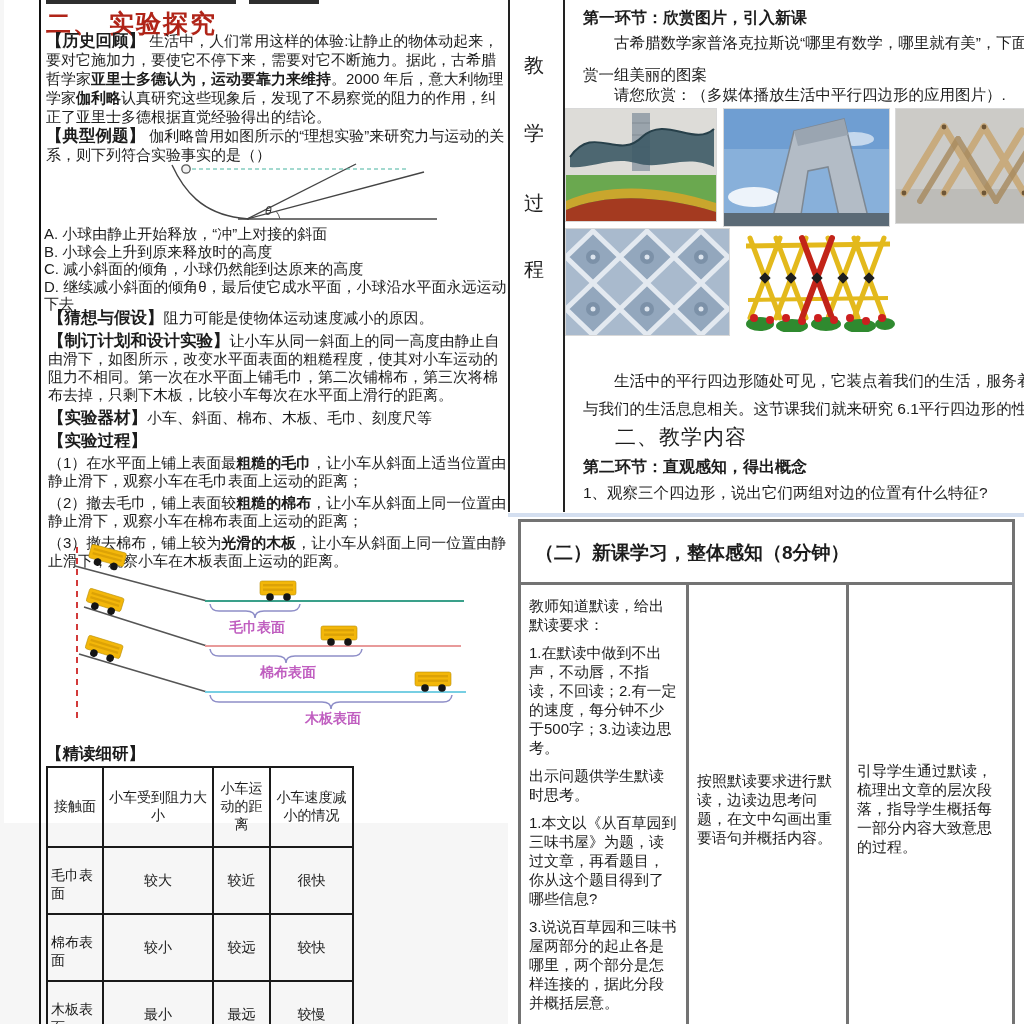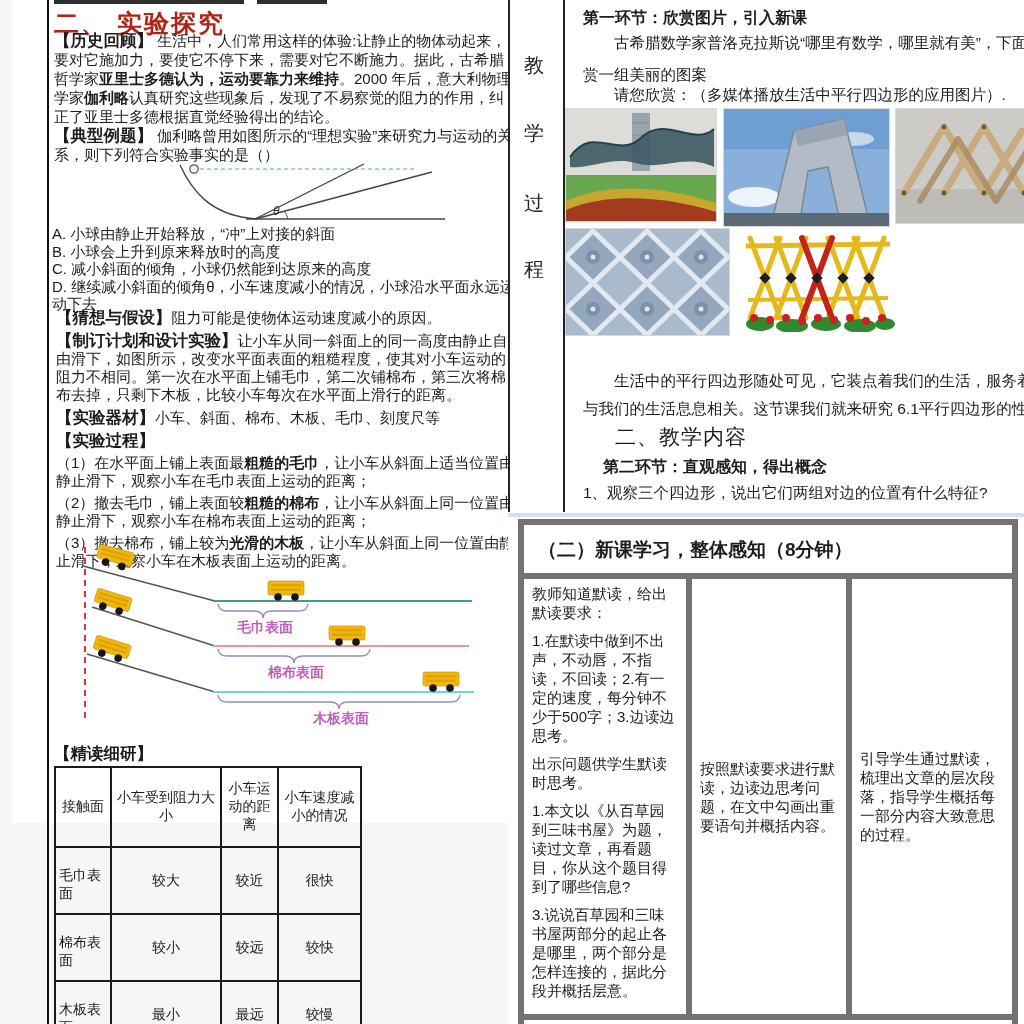--- a/index.html
+++ b/index.html
@@ -1,19 +1,19 @@
 <!DOCTYPE html>
 <html><head>
 <meta charset="utf-8">
 <style>
   html,body{margin:0;padding:0;width:1024px;height:1024px;overflow:hidden;background:#f6f6f6;
     font-family:"Liberation Sans","DejaVu Sans",sans-serif;color:#1c1c1c;}
   .abs{position:absolute;}
   
-  #left-page{left:12px;top:0;width:508px;height:823px;background:#ffffff;}
+  #left-page{left:4px;top:0;width:508px;height:823px;background:#ffffff;}
   #left-border{left:35px;top:0;width:2px;height:1024px;background:#111;}
   .remnant{background:#2e2e2e;height:4px;}
   #lp-title{left:42px;top:7px;font-size:25px;font-weight:700;letter-spacing:2px;color:#b02418;}
   .body-txt{font-size:15px;line-height:19px;}
   #lp-hist{left:42px;top:31px;width:462px;}
   #lp-example{left:42px;top:126px;width:462px;}
   .lbl{font-size:16.5px;font-weight:700;}
   b,.bseg{font-weight:700;}
   #ideal-svg{left:150px;top:163px;}
   #lp-options{left:40px;top:225px;width:468px;font-size:15px;line-height:17.5px;}
@@ -36,25 +36,25 @@
   .nowrap{white-space:nowrap;}
   #rp-sec1{left:75px;top:8px;font-size:16px;font-weight:700;}
   #rp-p1{left:75px;top:33px;padding-left:31px;}
   #rp-p2{left:75px;top:65px;}
   #rp-p3{left:75px;top:85px;padding-left:31px;}
   .photo{border:1px solid #d8d8d8;overflow:hidden;}
   #rp-q{left:80px;top:344px;}
   #rp-p4{left:75px;top:371px;padding-left:31px;}
   #rp-p5{left:75px;top:399px;}
   #rp-sec2{left:75px;top:423px;font-size:21px;font-weight:500;letter-spacing:1px;margin-left:32px;}
-  #rp-sec2sub{left:75px;top:457px;font-size:16px;font-weight:700;margin-left:20px;}
+  #rp-sec2sub{left:75px;top:457px;font-size:16px;font-weight:700;}
   #rp-sec2item{left:75px;top:483px;}
   #rp-blueband{left:0;top:513px;width:516px;height:4px;background:#d4dff0;}
   .lesson{position:absolute;left:10px;top:519px;width:494px;}
-  .lesson td{border:6px solid #737373;vertical-align:top;font-size:15px;line-height:19px;padding:5px 8px;}
+  .lesson td{border:3px solid #737373;vertical-align:top;font-size:15px;line-height:19px;padding:11px 8px;}
   .lesson td.hd{font-size:19px;font-weight:700;height:38px;vertical-align:middle;padding-left:14px;}
   .lesson tr.r1 td{height:322px;}
   .lesson td.mid{vertical-align:middle;}
   .lesson p{margin:0 0 9px 0;}
 </style>
 </head>
 <body>
 
 <div class="abs" id="left-page">
   <div class="abs" id="left-border"></div>
@@ -75,21 +75,21 @@
     <path d="M38,6 H254" fill="none" stroke="#49b3a0" stroke-width="1.2" stroke-dasharray="4,3"></path>
     <circle cx="32" cy="6" r="4.2" fill="#f2f2f2" stroke="#555" stroke-width="1.3"></circle>
     <path d="M126,56 A18,18 0 0 0 122,48" fill="none" stroke="#555" stroke-width="1"></path>
     <text x="111" y="52" font-size="12" font-style="italic" fill="#333">θ</text>
   </svg>
 
   <div class="abs" id="lp-options">
     <div>A. 小球由静止开始释放，“冲”上对接的斜面</div>
     <div>B. 小球会上升到原来释放时的高度</div>
     <div>C. 减小斜面的倾角，小球仍然能到达原来的高度</div>
-    <div>D. 继续减小斜面的倾角θ，小车速度减小的情况，小球沿水平面永远运动下去</div>
+    <div>D. 继续减小斜面的倾角θ，最后使它成水平面，小球沿水平面永远运动下去</div>
   </div>
 
   <div class="abs" id="lp-block2">
     <p><span class="lbl">【猜想与假设】</span><span>阻力可能是使物体运动速度减小的原因。</span></p>
     <p><span class="lbl">【制订计划和设计实验】</span><span>让小车从同一斜面上的同一高度由静止自由滑下，如图所示，改变水平面表面的粗糙程度，使其对小车运动的阻力不相同。第一次在水平面上铺毛巾，第二次铺棉布，第三次将棉布去掉，只剩下木板，比较小车每次在水平面上滑行的距离。</span></p>
     <p><span class="lbl">【实验器材】</span><span>小车、斜面、棉布、木板、毛巾、刻度尺等</span></p>
     <p><span class="lbl">【实验过程】</span></p>
     <p><span>（1）在水平面上铺上表面最</span><span class="bseg">粗糙的毛巾</span><span>，让小车从斜面上适当位置由静止滑下，观察小车在毛巾表面上运动的距离；</span></p>
     <p><span>（2）撤去毛巾，铺上表面较</span><span class="bseg">粗糙的棉布</span><span>，让小车从斜面上同一位置由静止滑下，观察小车在棉布表面上运动的距离；</span></p>
     <p><span>（3）撤去棉布，铺上较为</span><span class="bseg">光滑的木板</span><span>，让小车从斜面上同一位置由静止滑下，观察小车在木板表面上运动的距离。</span></p>

